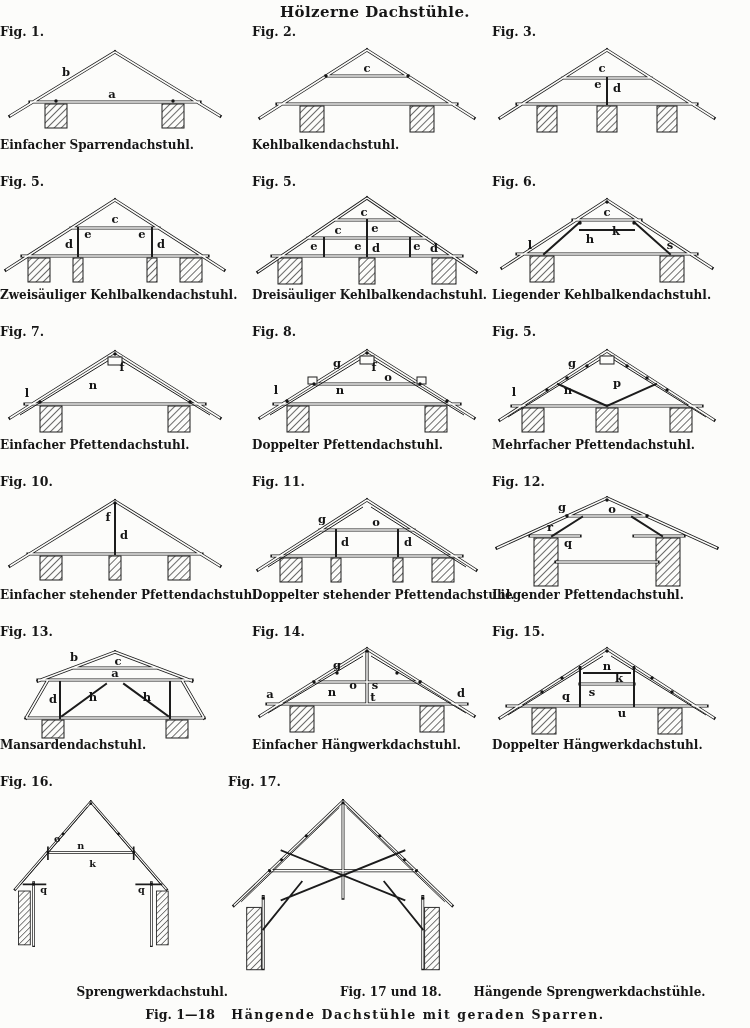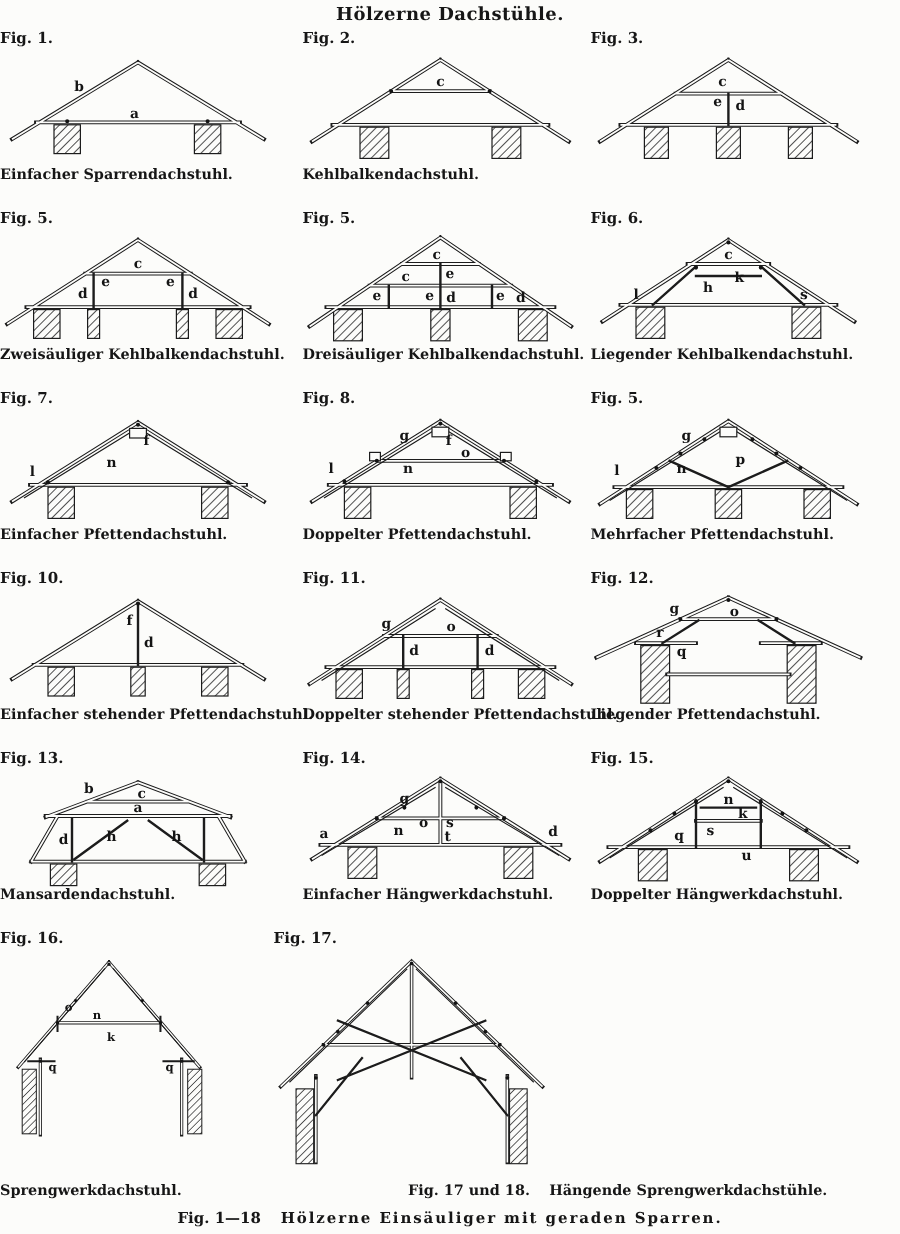--- a/index.html
+++ b/index.html
@@ -15,23 +15,23 @@
   .row{display:flex;height:150px}
   .cell{display:flex;flex-direction:column;align-items:flex-start}
   .c1{width:252px}.c2{width:240px}.c3{width:258px}
   .fign{font-weight:700;font-size:12.5px;padding:3px 0 0;height:16px}
   .cap{font-weight:700;font-size:12px;white-space:nowrap;margin-top:-2px}
   svg.art{display:block}
 
   .row6{display:flex;height:212px;align-items:flex-start}
   .c61{width:228px}.c62{width:252px}.c63{width:270px}
   .capline{display:flex;font-weight:700;font-size:12px;margin-top:2px}
-  .cap16{width:228px;text-align:left}
+  .cap16{width:228px;text-align:right}
   .cap1718{margin-left:112px;display:flex}
-  .cap1718 .t2{margin-left:16px}
+  .cap1718 .t2{margin-left:32px}
   .footer{text-align:center;font-weight:700;font-size:12.5px;margin-top:8px}
   .footer .spread{letter-spacing:1.6px;margin-left:12px}
 
   
   .bm{stroke:#1c1c1c;stroke-width:3.2;fill:none;stroke-linecap:square}
   .bw{stroke:#fcfcfa;stroke-width:1.5;fill:none;stroke-linecap:butt}
   .m{stroke:#1c1c1c;stroke-width:2;fill:none;stroke-linecap:square}
   .s{stroke:#1c1c1c;stroke-width:1;fill:none}
   .dots{stroke:#141414;stroke-width:3.4;stroke-linecap:round;fill:none}
   .pier{fill:url(#hx);stroke:#1c1c1c;stroke-width:1}
@@ -354,14 +354,14 @@
 <div class="capline">
   <span class="cap16">Sprengwerkdachstuhl.</span>
   <span class="cap1718">
     <span>Fig. 17 und 18.</span>
     <span class="t2">Hängende Sprengwerkdachstühle.</span>
   </span>
 </div>
 
 <div class="footer">
   <span>Fig. 1—18</span>
-  <span class="spread">Hölzerne Einsäuliger mit geraden Sparren.</span>
+  <span class="spread">Hängende Dachstühle mit geraden Sparren.</span>
 </div>
 
 </body></html>

